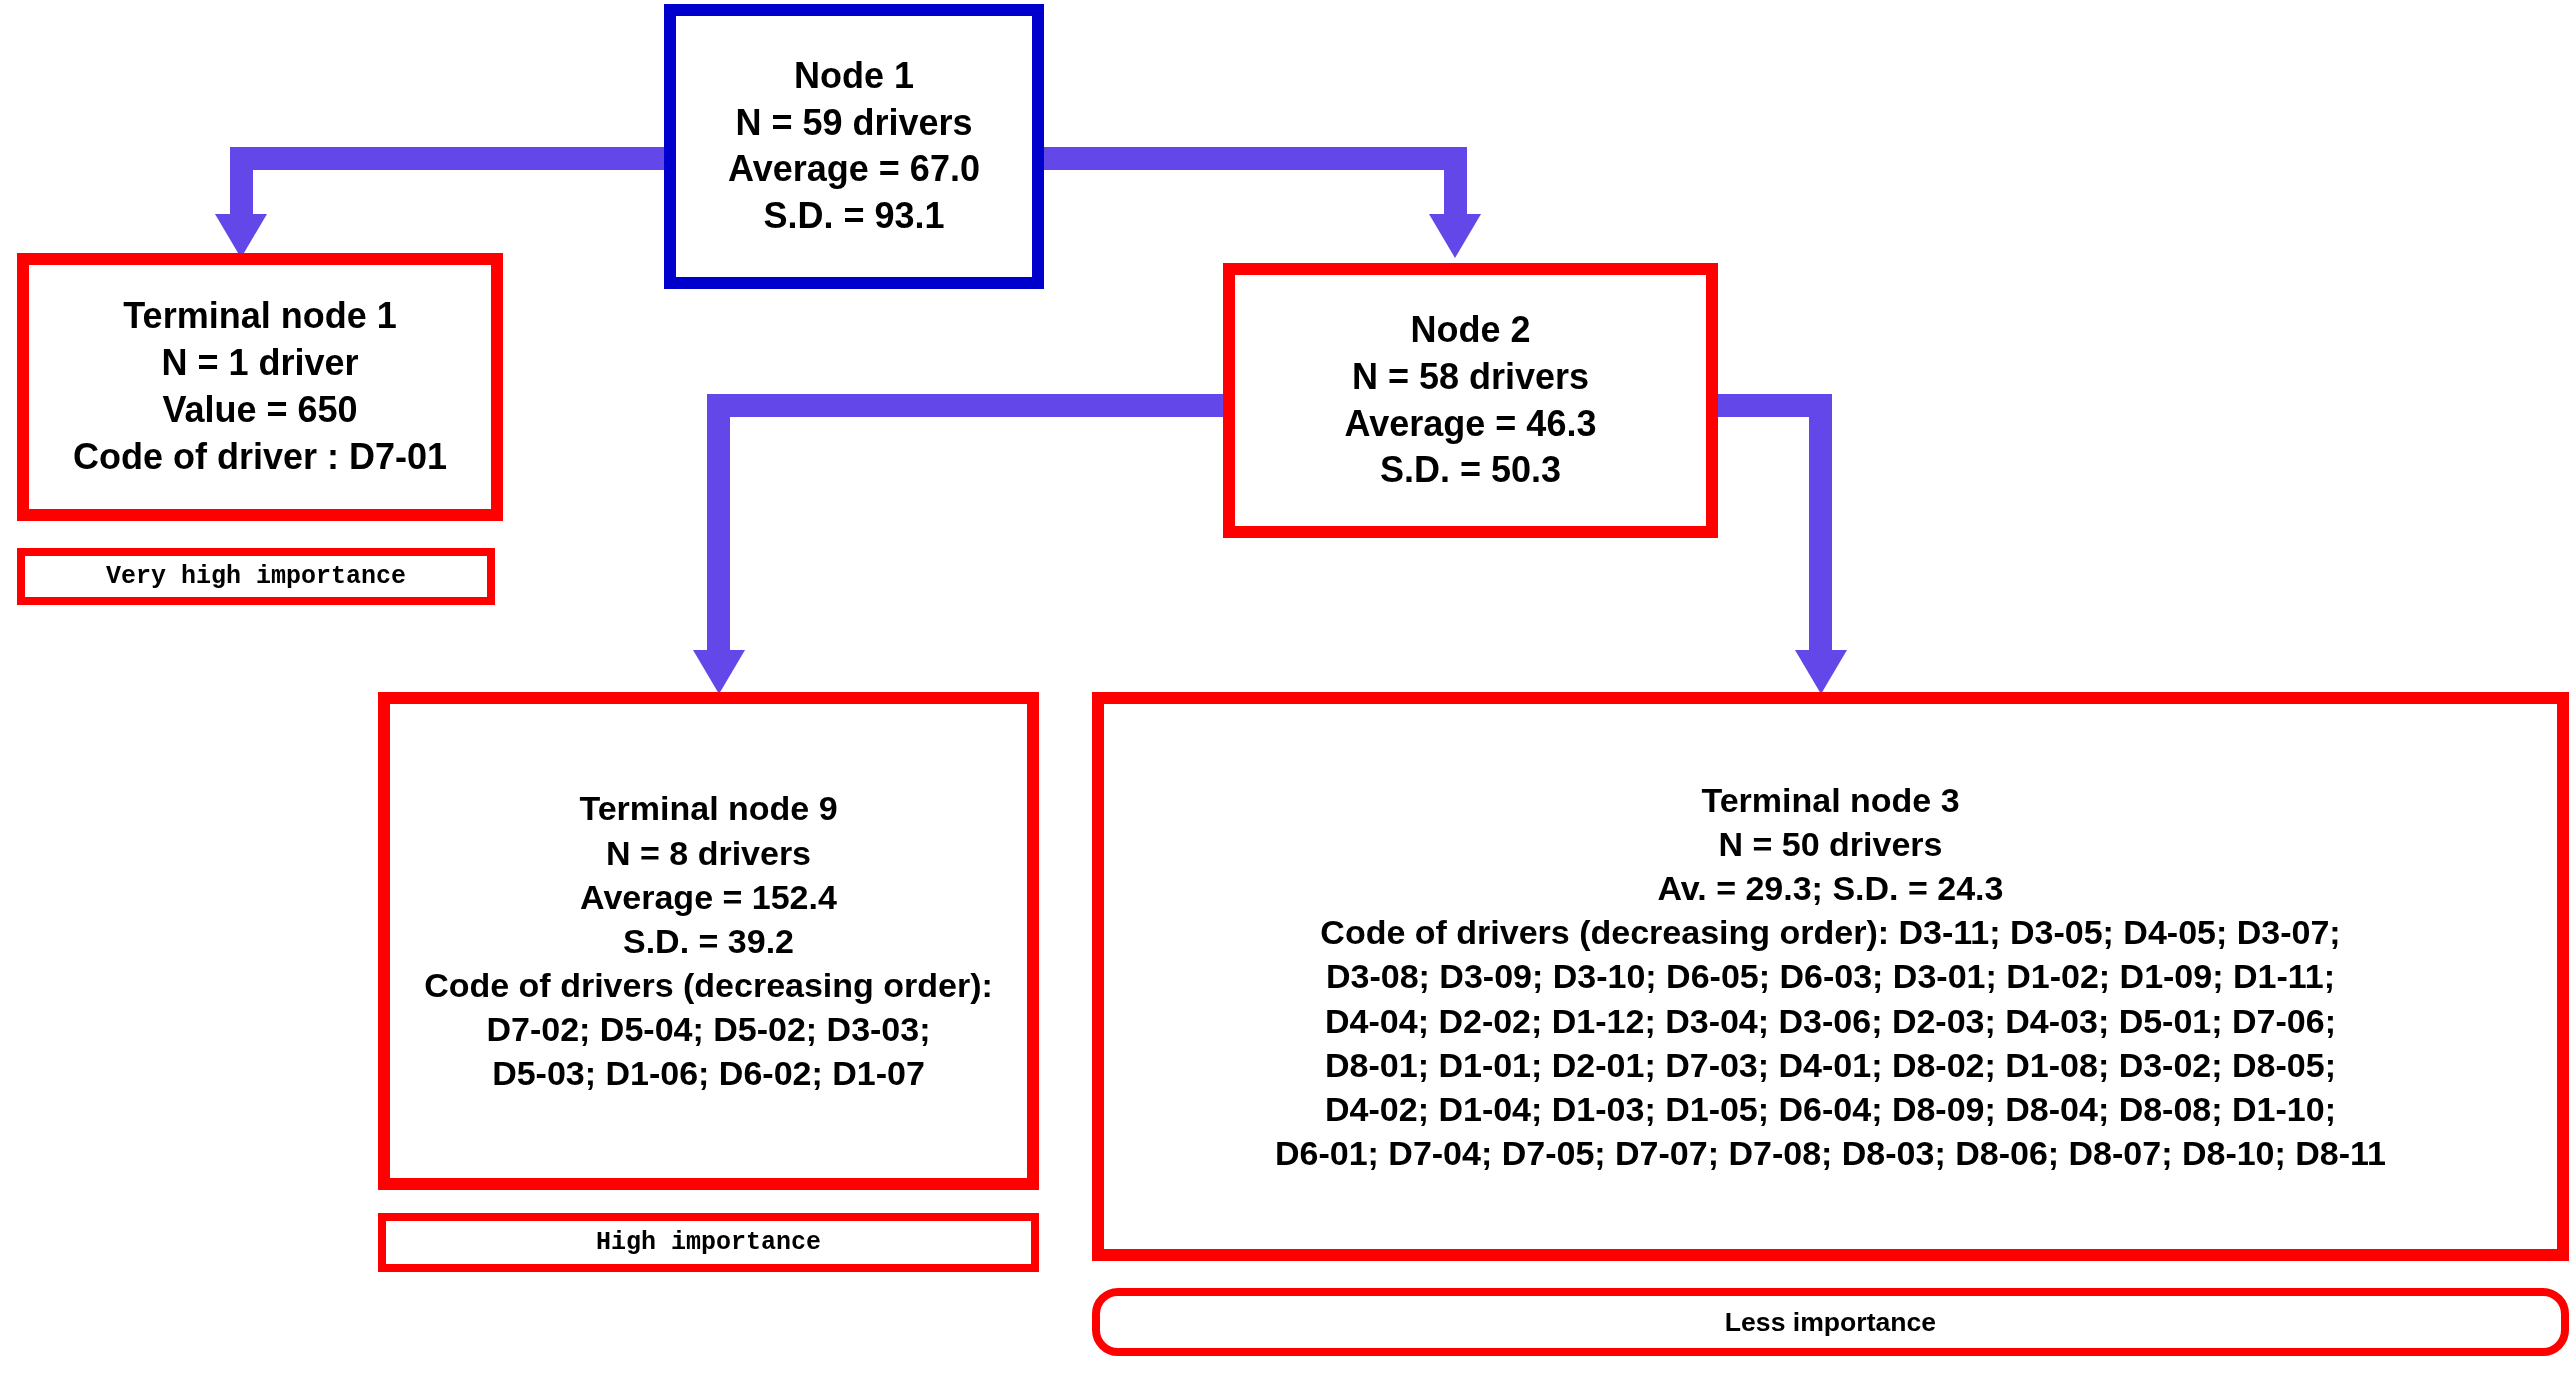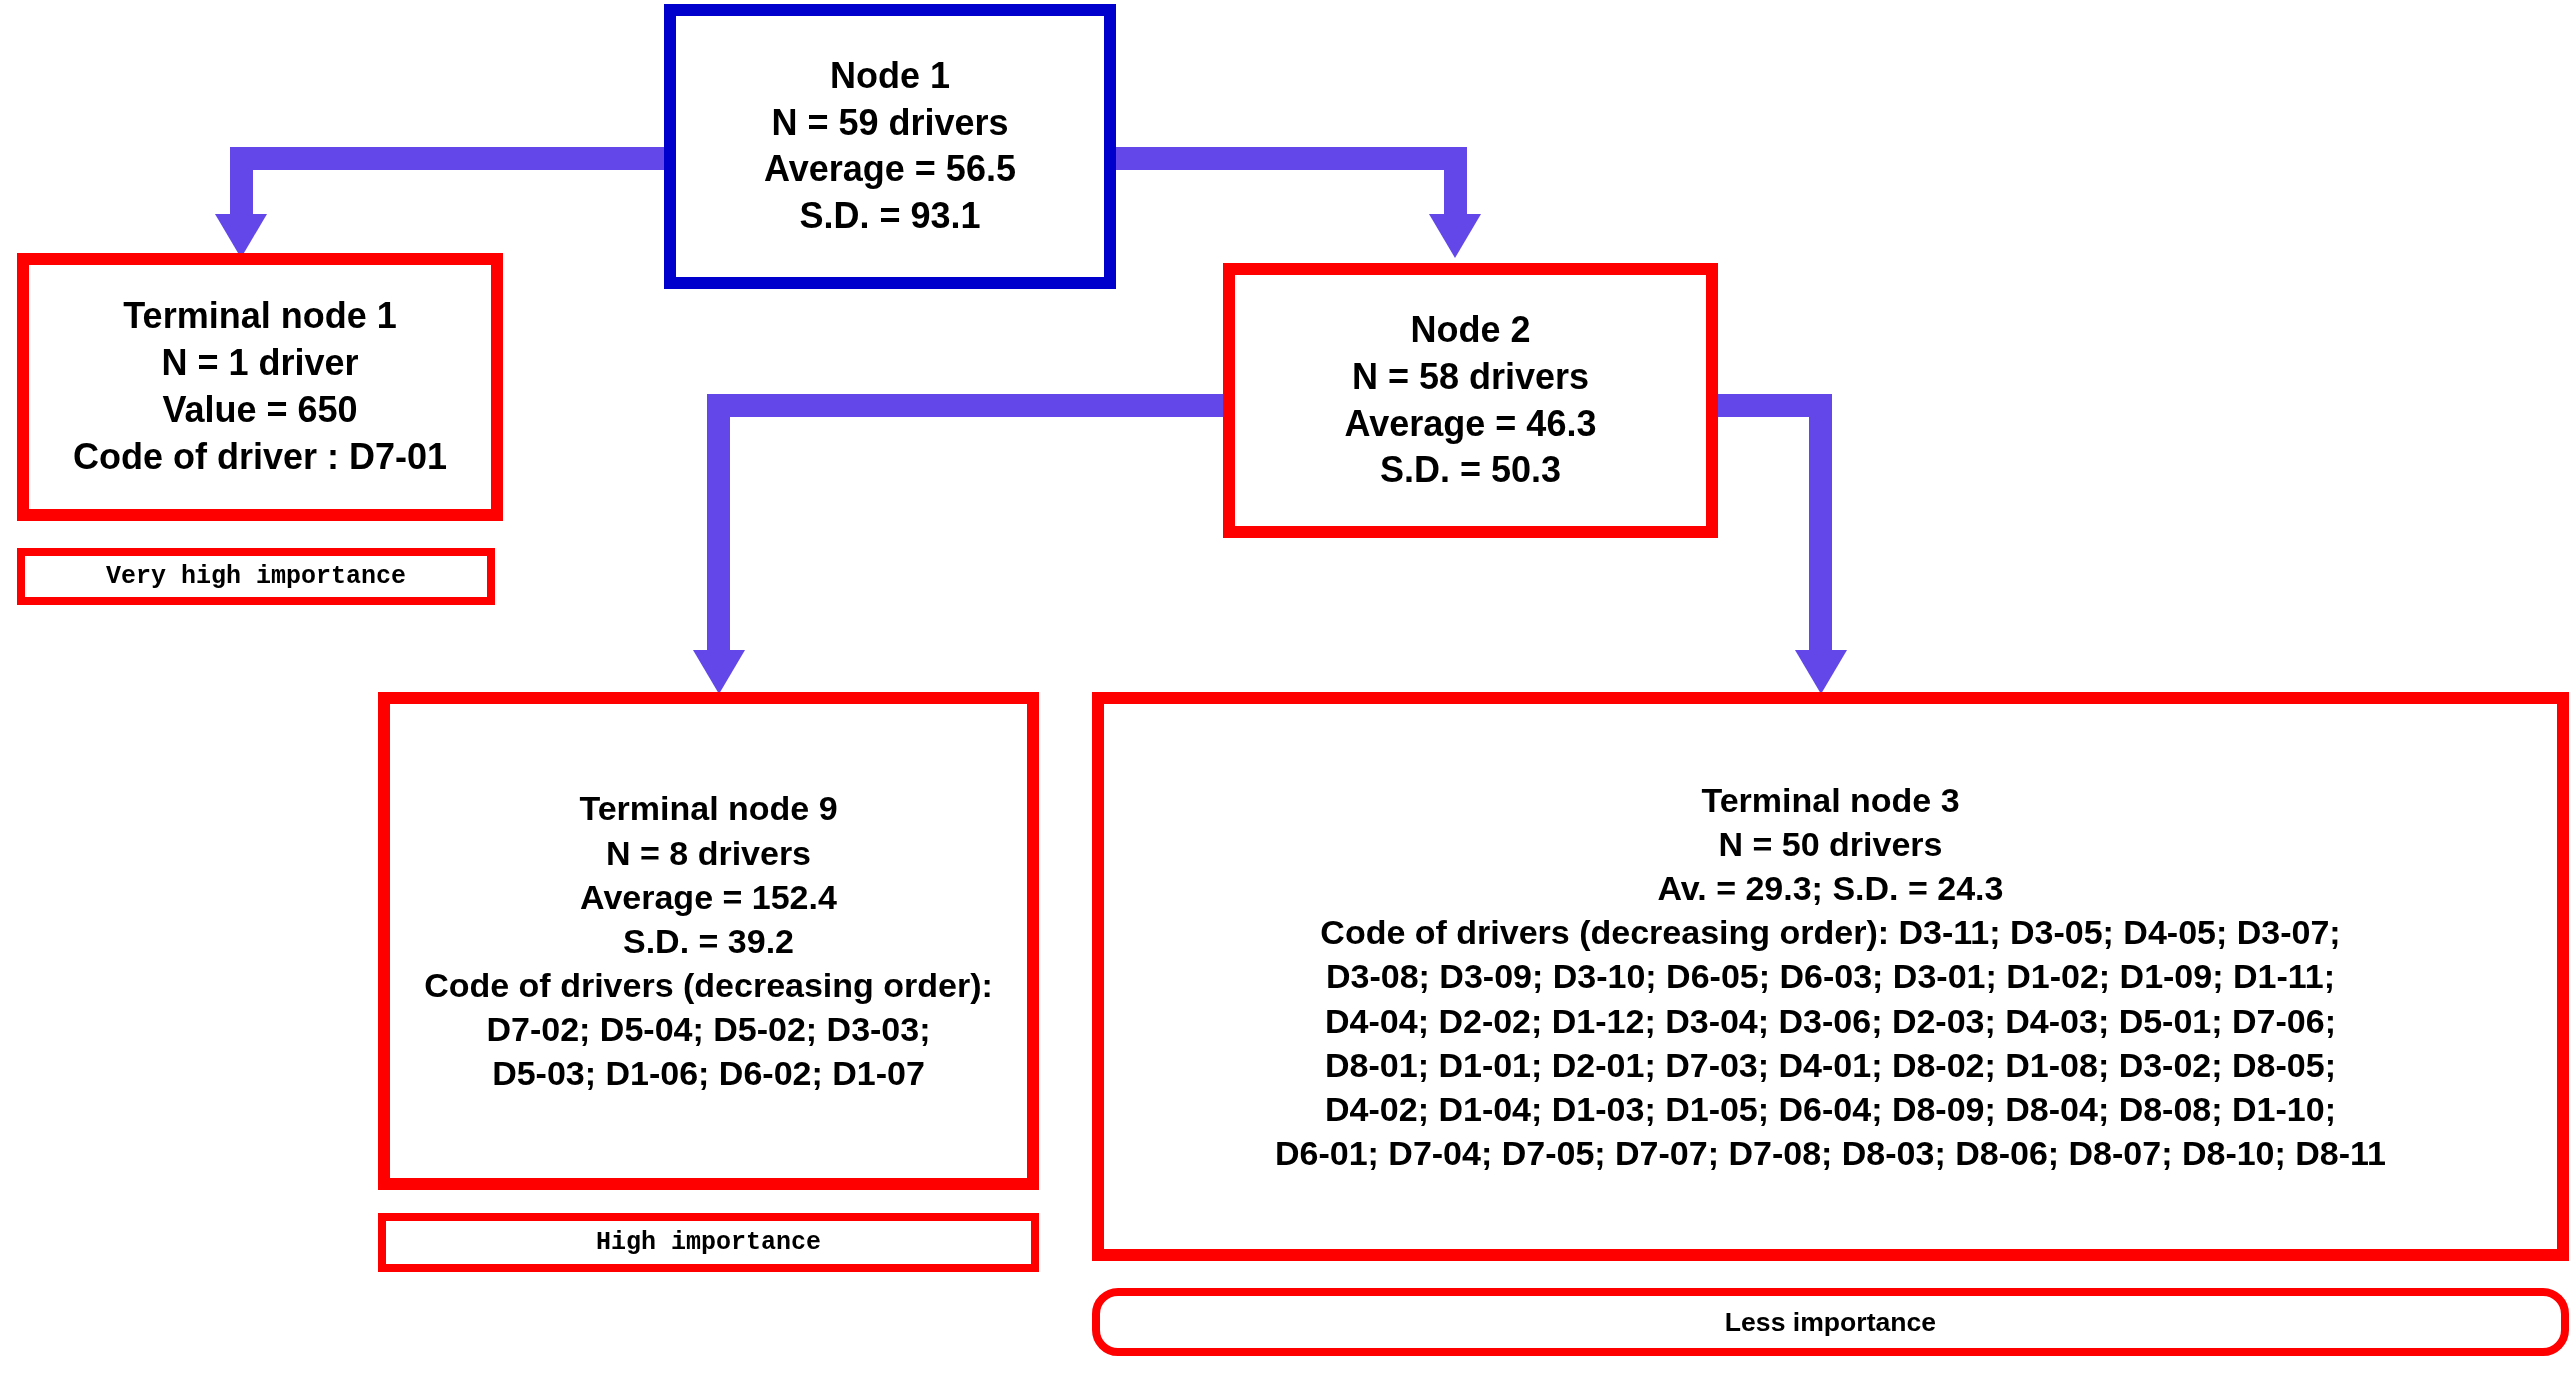--- a/index.html
+++ b/index.html
@@ -102,24 +102,24 @@
   <div class="arrow" style="left:1429px; top:214px;"></div>
 
   <div class="conn h" style="left:707px; top:394px; width:517px;"></div>
   <div class="conn v" style="left:707px; top:394px; height:271px;"></div>
   <div class="arrow" style="left:693px; top:650px;"></div>
 
   <div class="conn h" style="left:1708px; top:394px; width:123px;"></div>
   <div class="conn v" style="left:1809px; top:394px; height:271px;"></div>
   <div class="arrow" style="left:1795px; top:650px;"></div>
 
-  <div class="node root fs-root" style="left:664px; top:3.8px; width:452px; height:285px;">
+  <div class="node root fs-root" style="left:664px; top:3.8px; width:380px; height:285px;">
     <span class="line">Node 1</span>
     <span class="line">N = 59 drivers</span>
-    <span class="line">Average = 56.5</span>
+    <span class="line">Average = 67.0</span>
     <span class="line">S.D. = 93.1</span>
   </div>
 
   <div class="node red fs-tn1" style="left:17px; top:253px; width:486px; height:268px;">
     <span class="line">Terminal node 1</span>
     <span class="line">N = 1 driver</span>
     <span class="line">Value = 650</span>
     <span class="line">Code of driver : D7-01</span>
   </div>
 

